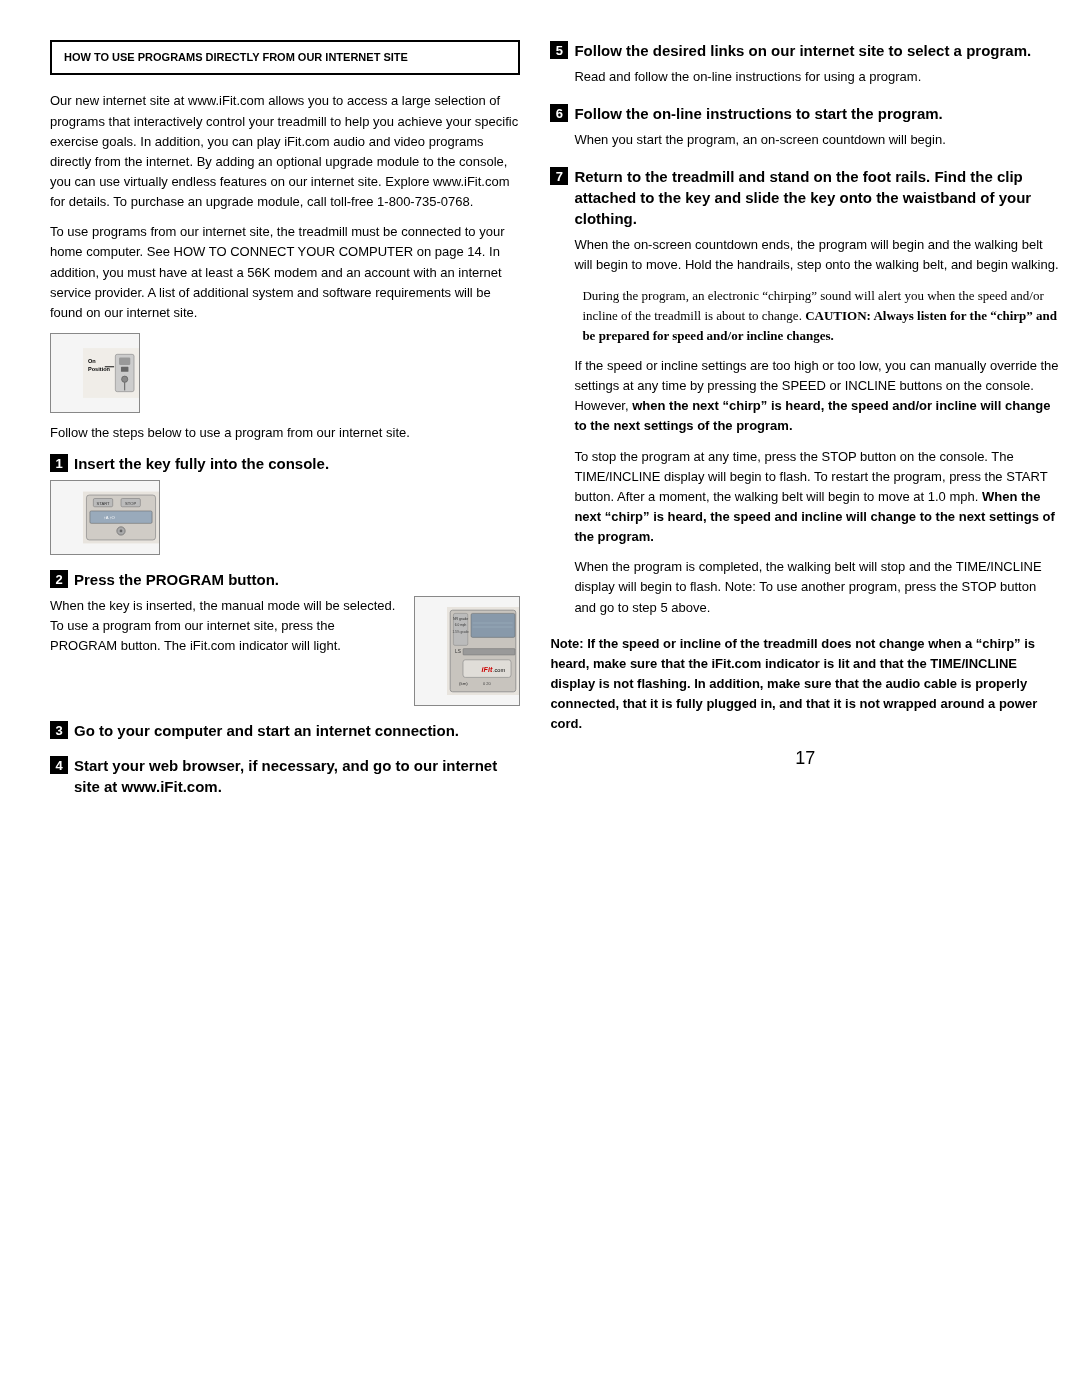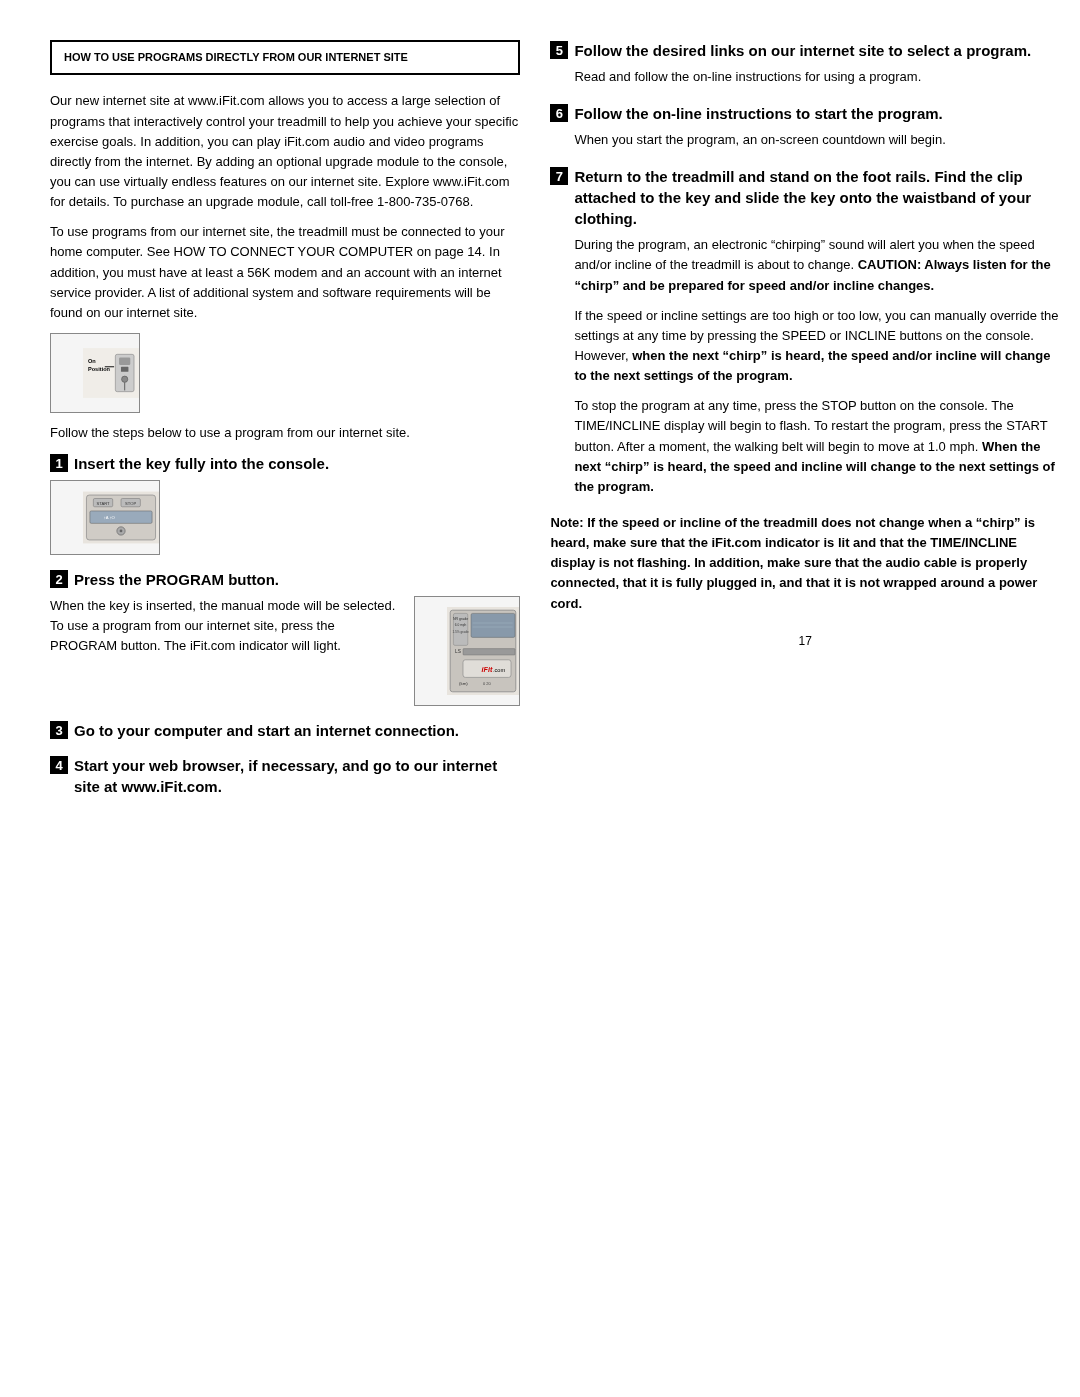--- a/index.html
+++ b/index.html
@@ -118,22 +118,22 @@
       height: 18px;
       display: flex;
       align-items: center;
       justify-content: center;
       flex-shrink: 0;
       margin-top: 1px;
     }
     .bold { font-weight: bold; }
     .page-number {
       text-align: center;
-      margin-top: 20px;
-      font-size: 12px;
+      margin-top: 14px;
+      font-size: 18px;
     }
   </style>
 </head>
 <body>
 
 <div class="page-container">
 
   <div class="left-col">
     <div class="section-header">
       <span>HOW TO USE PROGRAMS DIRECTLY FROM OUR INTERNET SITE</span>
@@ -261,32 +261,34 @@
         <span class="step-title">Follow the on-line instructions to start the program.</span>
       </div>
       <p style="margin-left:24px;">When you start the program, an on-screen countdown will begin.</p>
     </div>
 
     <div class="numbered-step-right">
       <div class="step-header-right">
         <div class="step-number-right">7</div>
         <span class="step-title">Return to the treadmill and stand on the foot rails. Find the clip attached to the key and slide the key onto the waistband of your clothing.</span>
       </div>
-      <p style="margin-left:24px; margin-bottom:10px;">
+      <p style="margin-left:24px; margin-bottom:10px;">When the on-screen countdown ends, the program will begin and the walking belt will begin to move. Hold the handrails, step onto the walking belt, and begin walking.</p>
+      <p style="margin-left:32px; margin-bottom:10px;font-family:Liberation Serif, serif;">
         <span>During the program, an electronic “chirping” sound will alert you when the speed and/or incline of the treadmill is about to change.</span>
         <span> </span><span class="bold">CAUTION: Always listen for the “chirp” and be prepared for speed and/or incline changes.</span>
       </p>
       <p style="margin-left:24px; margin-bottom:10px;">
         <span>If the speed or incline settings are too high or too low, you can manually override the settings at any time by pressing the SPEED or INCLINE buttons on the console. However,</span>
         <span> </span><span class="bold">when the next “chirp” is heard, the speed and/or incline will change to the next settings of the program.</span>
       </p>
       <p style="margin-left:24px; margin-bottom:10px;">
         <span>To stop the program at any time, press the STOP button on the console. The TIME/INCLINE display will begin to flash. To restart the program, press the START button. After a moment, the walking belt will begin to move at 1.0 mph.</span>
         <span> </span><span class="bold">When the next “chirp” is heard, the speed and incline will change to the next settings of the program.</span>
       </p>
+      <p style="margin-left:24px; margin-bottom:14px;">When the program is completed, the walking belt will stop and the TIME/INCLINE display will begin to flash. Note: To use another program, press the STOP button and go to step 5 above.</p>
     </div>
 
     <p style="margin-bottom:9px;">
       <span class="bold">Note: If the speed or incline of the treadmill does not change when a “chirp” is heard, make sure that the iFit.com indicator is lit and that the TIME/INCLINE display is not flashing. In addition, make sure that the audio cable is properly connected, that it is fully plugged in, and that it is not wrapped around a power cord.</span>
     </p>
 
     <div class="page-number">
       <span>17</span>
     </div>
 

